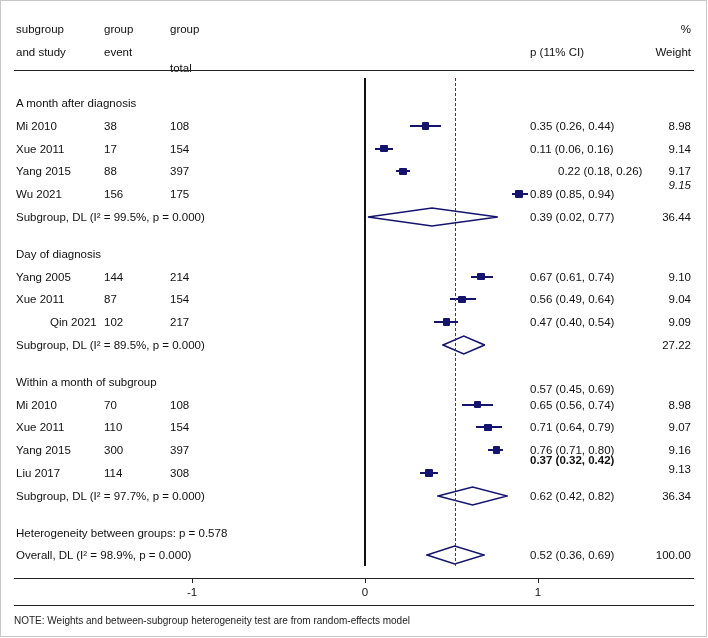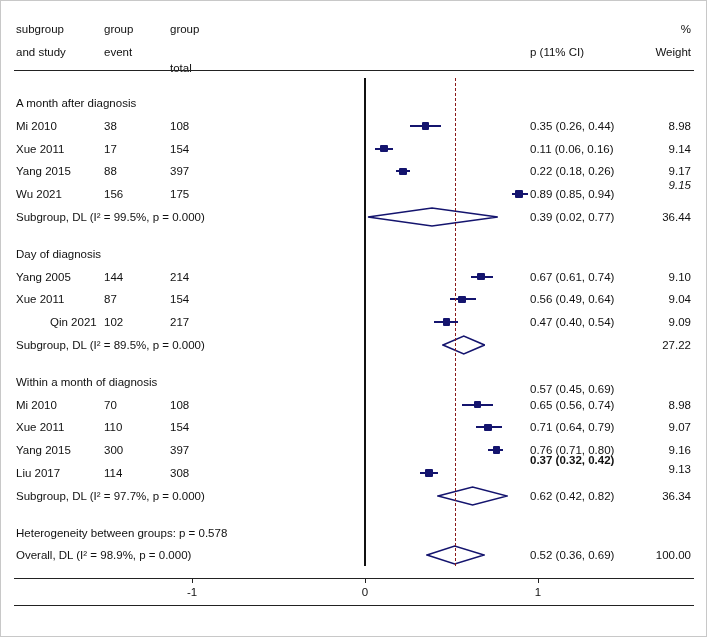--- a/index.html
+++ b/index.html
@@ -134,21 +134,21 @@
       <div class="txt col-study" style="top: 141.6px;">Xue 2011</div>
       <div class="txt col-event" style="top: 141.6px;">17</div>
       <div class="txt col-total" style="top: 141.6px;">154</div>
       <div class="txt col-es" style="top: 141.6px;">0.11 (0.06, 0.16)</div>
       <div class="txt col-wt" style="top: 141.6px;">9.14</div>
       <div class="ci-line" style="left: 375.38px; top: 147.6px; width: 17.3px;"></div>
       <div class="box" style="left: 380.28px; top: 144.85px; width: 7.5px; height: 7.5px;"></div>
       <div class="txt col-study" style="top: 164.4px;">Yang 2015</div>
       <div class="txt col-event" style="top: 164.4px;">88</div>
       <div class="txt col-total" style="top: 164.4px;">397</div>
-      <div class="txt col-es" style="top: 164.4px;">0.22 (0.18, 0.26)</div>
+      <div class="txt col-es" style="top: 164.4px; margin-left: 28px;">0.22 (0.18, 0.26)</div>
       <div class="txt col-wt" style="top: 164.4px;">9.17</div>
       <div class="ci-line" style="left: 396.14px; top: 170.4px; width: 13.84px;"></div>
       <div class="box" style="left: 399.31px; top: 167.65px; width: 7.5px; height: 7.5px;"></div>
       <div class="txt col-study" style="top: 187.2px;">Wu 2021</div>
       <div class="txt col-event" style="top: 187.2px;">156</div>
       <div class="txt col-total" style="top: 187.2px;">175</div>
       <div class="txt col-es" style="top: 187.2px;">0.89 (0.85, 0.94)</div>
       <div class="txt col-wt" style="top: 178px; font-style: italic;">9.15</div>
       <div class="ci-line" style="left: 512.05px; top: 193.2px; width: 15.57px;"></div>
       <div class="box" style="left: 515.22px; top: 190.45px; width: 7.5px; height: 7.5px;"></div>
@@ -179,21 +179,21 @@
       <div class="txt col-es" style="top: 315.2px;">0.47 (0.40, 0.54)</div>
       <div class="txt col-wt" style="top: 315.2px;">9.09</div>
       <div class="ci-line" style="left: 434.2px; top: 321.2px; width: 24.22px;"></div>
       <div class="box" style="left: 442.56px; top: 318.45px; width: 7.5px; height: 7.5px;"></div>
       <div class="txt col-study subhead" style="top: 338px;">Subgroup, DL (I² = 89.5%, p = 0.000)</div>
       <div class="txt col-es" style="top: 354px; margin-top: 28px;">0.57 (0.45, 0.69)</div>
       <div class="txt col-wt" style="top: 338px;">27.22</div>
       <svg width="43.51999999999998" height="20" style="position: absolute; left: 441.85px; top: 335px;">
         <polygon points="1,10 21.75999999999999,1 42.51999999999998,10 21.75999999999999,19" fill="none" stroke="#14146e" stroke-width="1.6"></polygon>
       </svg>
-      <div class="txt col-study subhead" style="top: 374.8px;">Within a month of diagnosis</div>
+      <div class="txt col-study subhead" style="top: 374.8px;">Within a month of subgroup</div>
       <div class="txt col-study" style="top: 397.6px;">Mi 2010</div>
       <div class="txt col-event" style="top: 397.6px;">70</div>
       <div class="txt col-total" style="top: 397.6px;">108</div>
       <div class="txt col-es" style="top: 397.6px;">0.65 (0.56, 0.74)</div>
       <div class="txt col-wt" style="top: 397.6px;">8.98</div>
       <div class="ci-line" style="left: 461.88px; top: 403.6px; width: 31.14px;"></div>
       <div class="box" style="left: 473.7px; top: 400.85px; width: 7.5px; height: 7.5px;"></div>
       <div class="txt col-study" style="top: 420.4px;">Xue 2011</div>
       <div class="txt col-event" style="top: 420.4px;">110</div>
       <div class="txt col-total" style="top: 420.4px;">154</div>
@@ -233,13 +233,14 @@
       <div class="axis-line" style="left: 14px; top: 578.4px; width: 680px;"></div>
       <div class="tick" style="left: 192px; top: 578.4px; height: 5px;"></div>
       <div class="tick-label" style="left: 172px; top: 586.4px; width: 40px;">-1</div>
       <div class="tick" style="left: 365px; top: 578.4px; height: 5px;"></div>
       <div class="tick-label" style="left: 345px; top: 586.4px; width: 40px;">0</div>
       <div class="tick" style="left: 538px; top: 578.4px; height: 5px;"></div>
       <div class="tick-label" style="left: 518px; top: 586.4px; width: 40px;">1</div>
     </div>
 
   <div class="note-rule" style="left:14px; top:605px; width:680px;"></div>
+  <div class="note" style="top:615px;">NOTE: Weights and between-subgroup heterogeneity test are from random-effects model</div>
 </div>
 
 </body></html>

